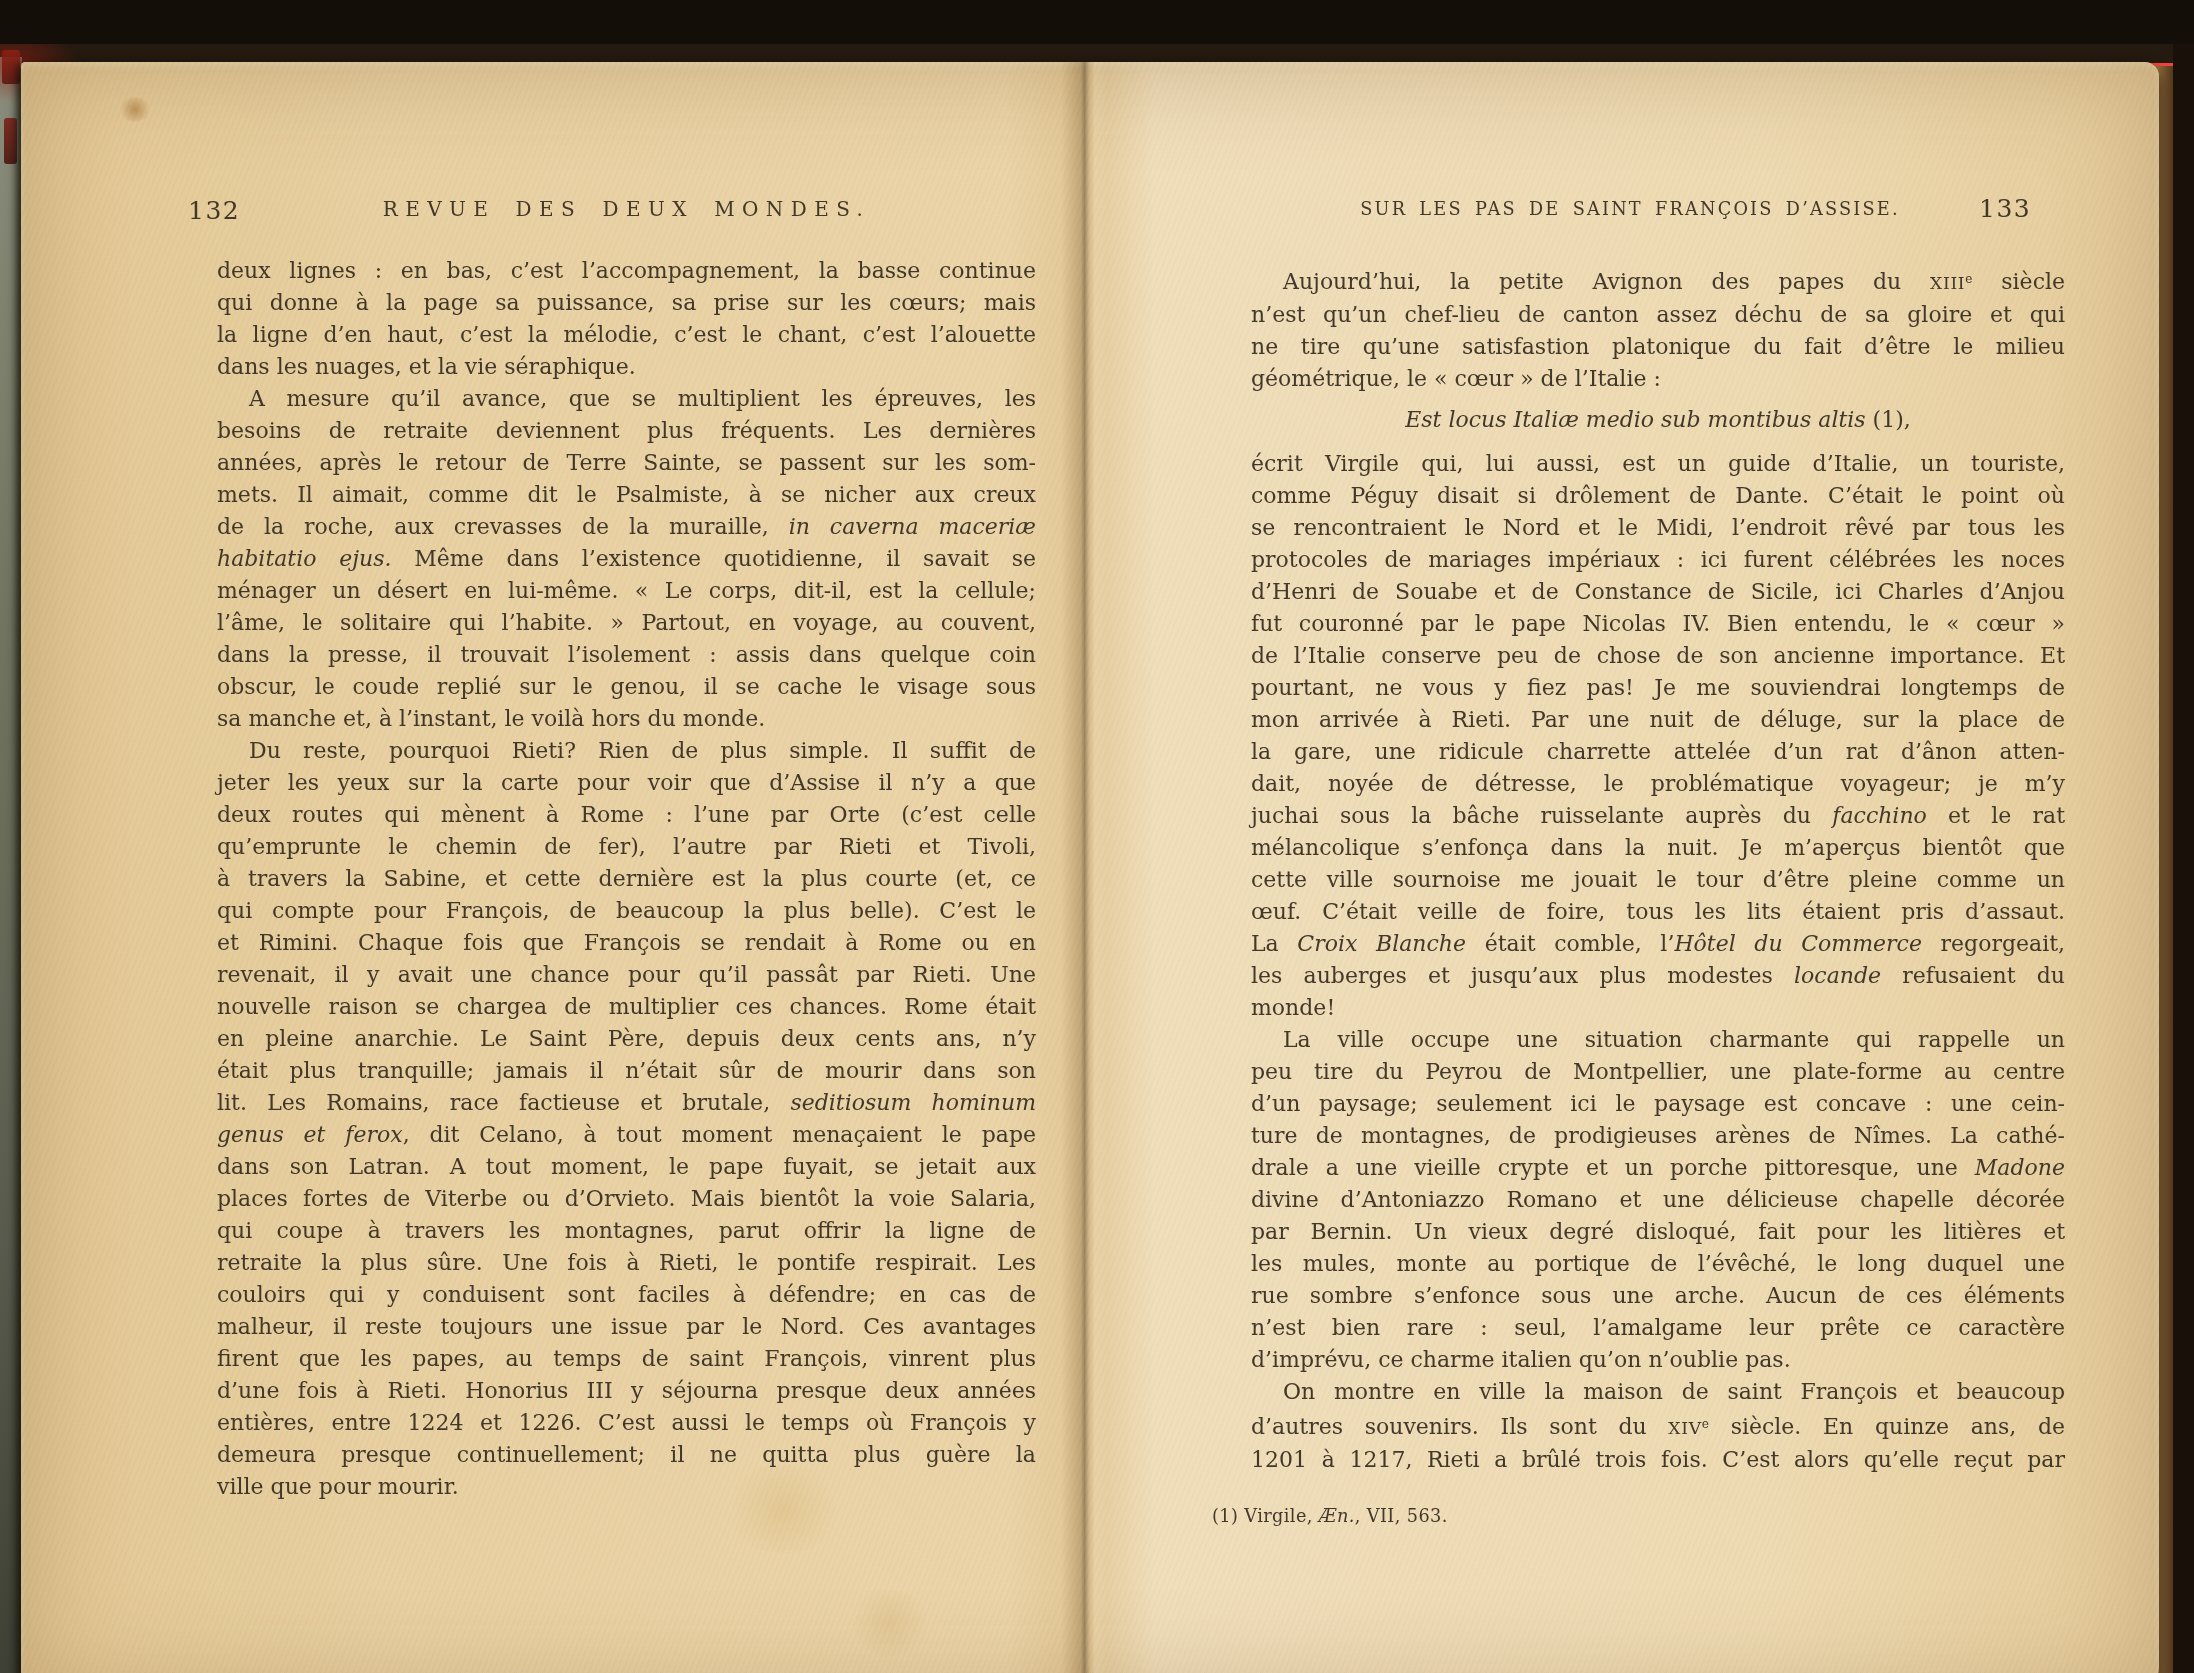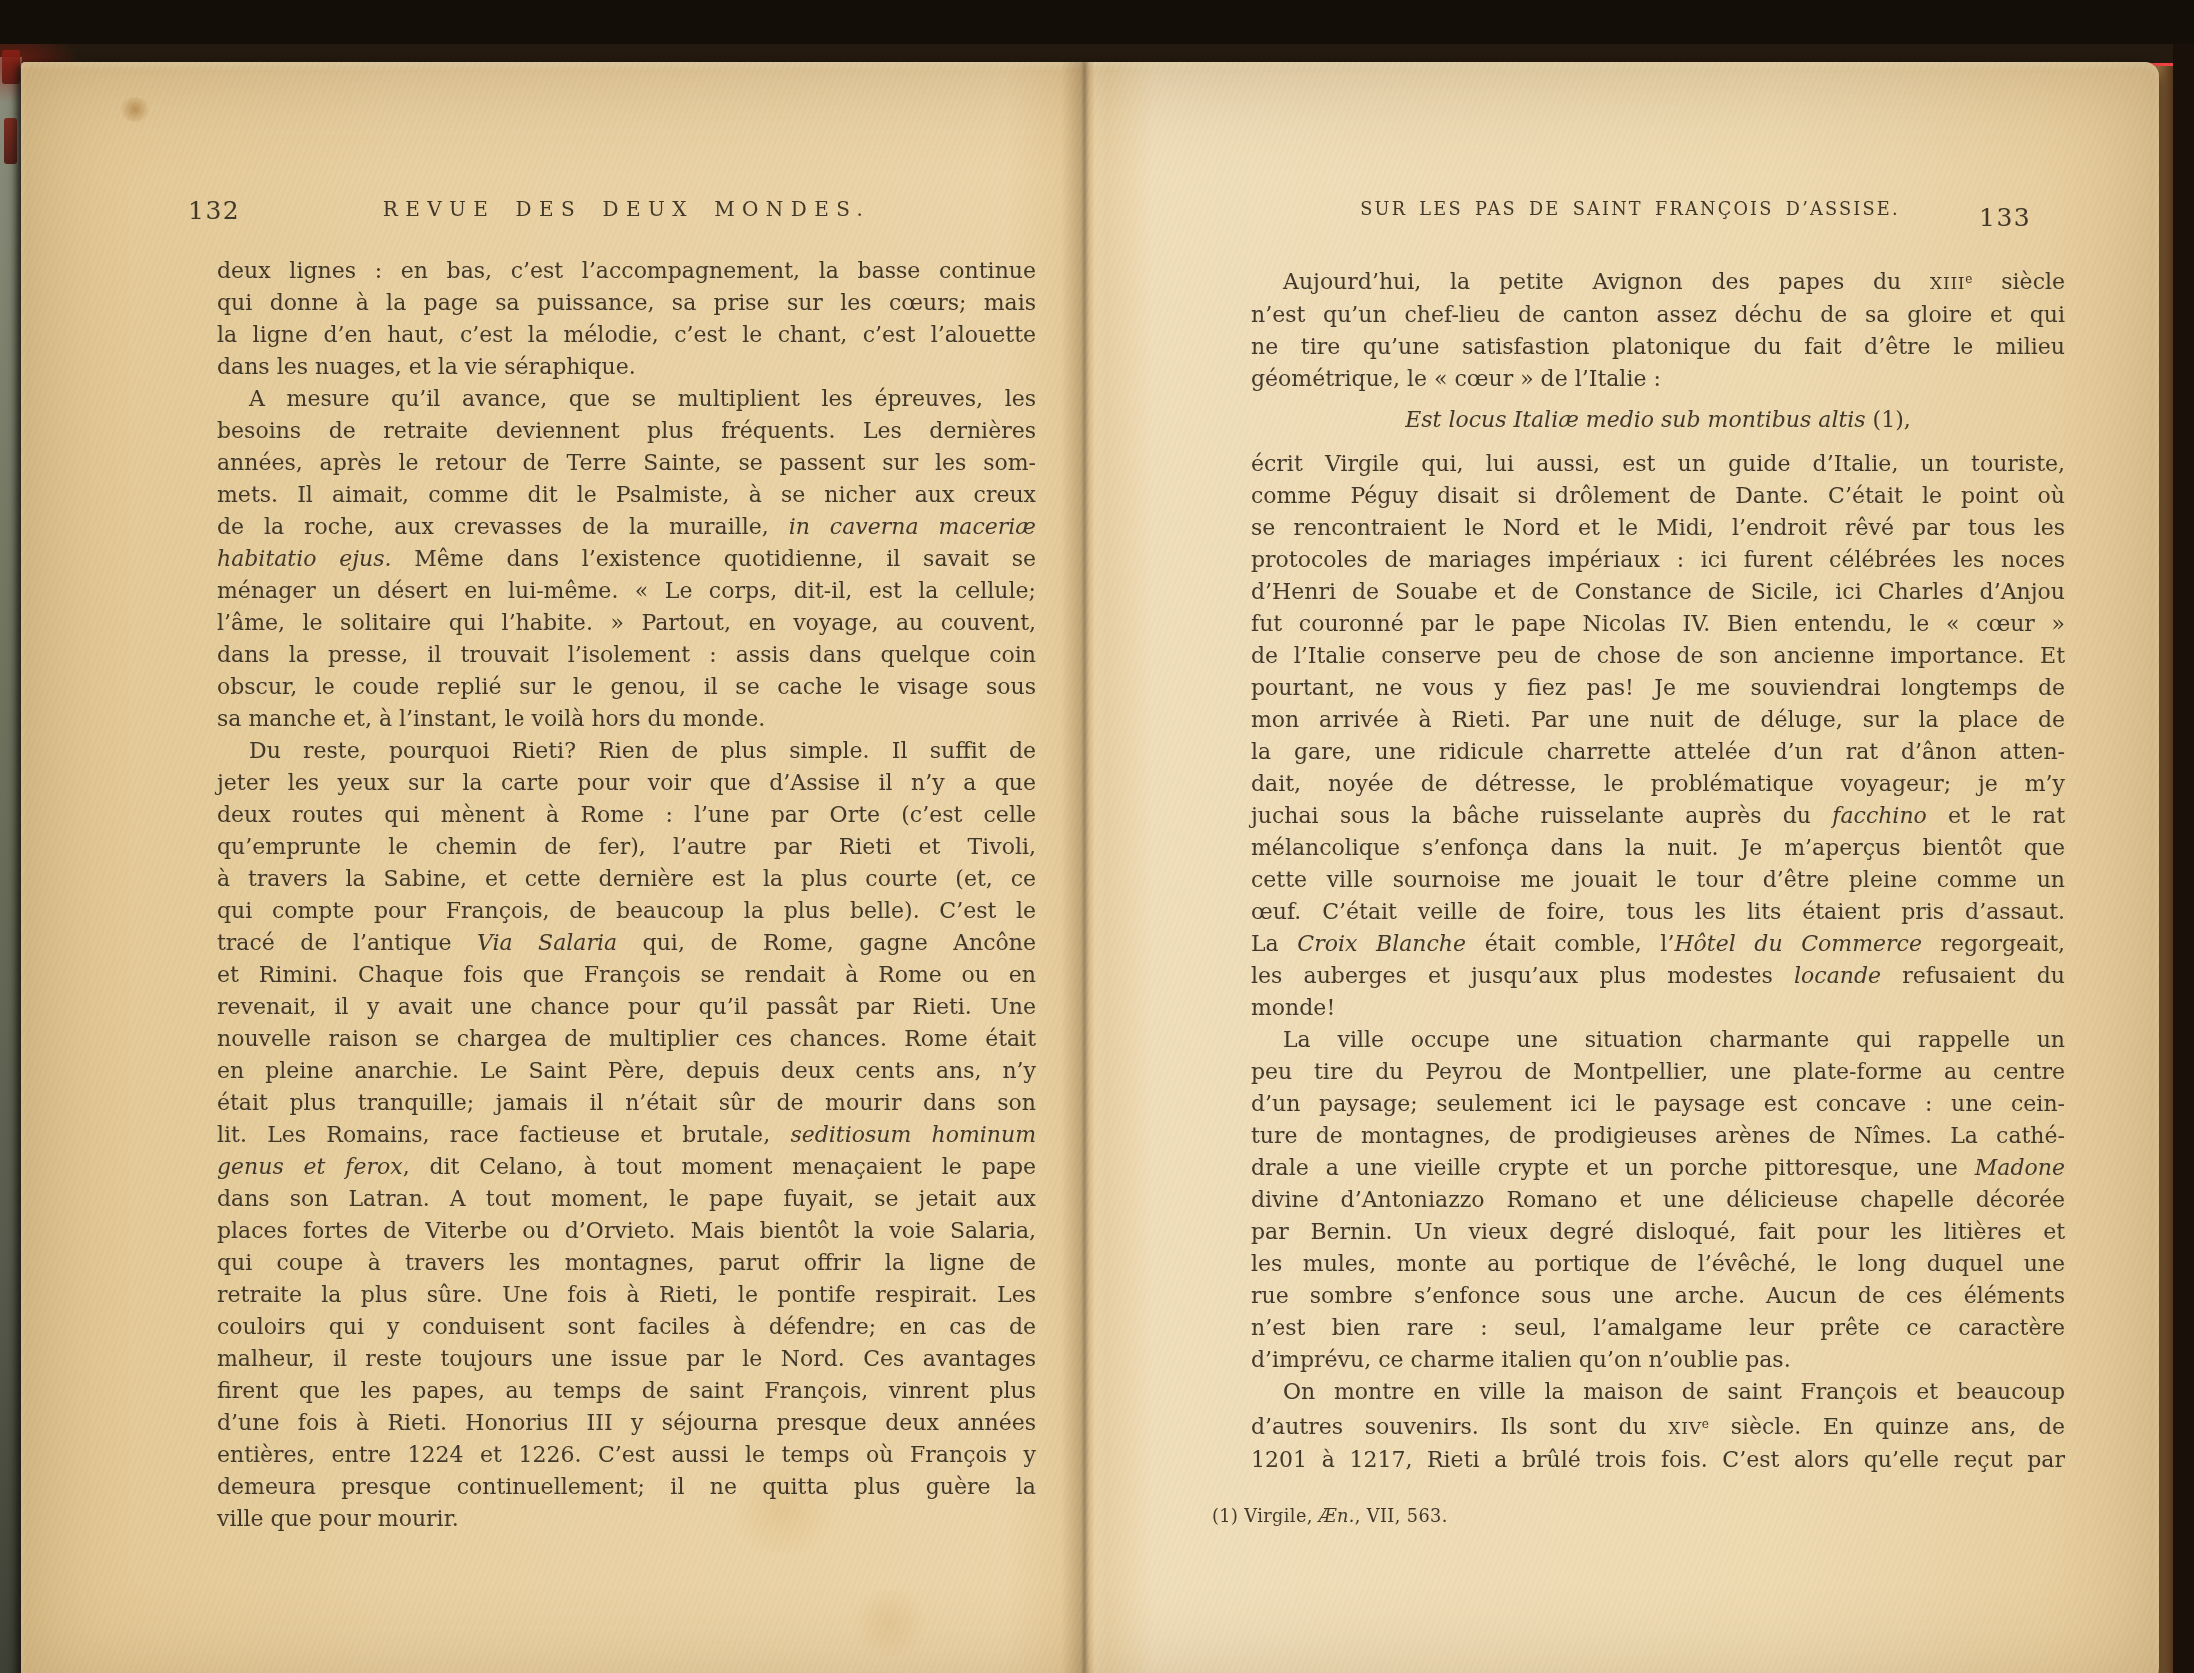--- a/index.html
+++ b/index.html
@@ -96,21 +96,20 @@
         <div class="line">obscur, le coude replié sur le genou, il se cache le visage sous</div>
         <div class="line end">sa manche et, à l’instant, le voilà hors du monde.</div>
       </div>
       <div class="block para">
         <div class="line first">Du reste, pourquoi Rieti? Rien de plus simple. Il suffit de</div>
         <div class="line">jeter les yeux sur la carte pour voir que d’Assise il n’y a que</div>
         <div class="line">deux routes qui mènent à Rome : l’une par Orte (c’est celle</div>
         <div class="line">qu’emprunte le chemin de fer), l’autre par Rieti et Tivoli,</div>
         <div class="line">à travers la Sabine, et cette dernière est la plus courte (et, ce</div>
         <div class="line">qui compte pour François, de beaucoup la plus belle). C’est le</div>
-        <div class="line">tracé de l’antique <i>Via Salaria</i> qui, de Rome, gagne Ancône</div>
         <div class="line">et Rimini. Chaque fois que François se rendait à Rome ou en</div>
         <div class="line">revenait, il y avait une chance pour qu’il passât par Rieti. Une</div>
         <div class="line">nouvelle raison se chargea de multiplier ces chances. Rome était</div>
         <div class="line">en pleine anarchie. Le Saint Père, depuis deux cents ans, n’y</div>
         <div class="line">était plus tranquille; jamais il n’était sûr de mourir dans son</div>
         <div class="line">lit. Les Romains, race factieuse et brutale, <i>seditiosum hominum</i></div>
         <div class="line"><i>genus et ferox</i>, dit Celano, à tout moment menaçaient le pape</div>
         <div class="line">dans son Latran. A tout moment, le pape fuyait, se jetait aux</div>
         <div class="line">places fortes de Viterbe ou d’Orvieto. Mais bientôt la voie Salaria,</div>
         <div class="line">qui coupe à travers les montagnes, parut offrir la ligne de</div>
@@ -119,21 +118,21 @@
         <div class="line">malheur, il reste toujours une issue par le Nord. Ces avantages</div>
         <div class="line">firent que les papes, au temps de saint François, vinrent plus</div>
         <div class="line">d’une fois à Rieti. Honorius III y séjourna presque deux années</div>
         <div class="line">entières, entre 1224 et 1226. C’est aussi le temps où François y</div>
         <div class="line">demeura presque continuellement; il ne quitta plus guère la</div>
         <div class="line end">ville que pour mourir.</div>
       </div>
     </div>
 
   <div class="running right ink" style="left:1251px;top:155px;width:758px;">SUR LES PAS DE SAINT FRANÇOIS D’ASSISE.</div>
-  <div class="pagenum ink" style="left:1979px;top:159px;">133</div>
+  <div class="pagenum ink" style="left:1979px;top:150px;">133</div>
   <div class="body-col ink" style="left:1251px;top:219px;width:814px;">
       <div class="block para">
         <div class="line first">Aujourd’hui, la petite Avignon des papes du <span class="sc">xiii</span><sup>e</sup> siècle</div>
         <div class="line">n’est qu’un chef-lieu de canton assez déchu de sa gloire et qui</div>
         <div class="line">ne tire qu’une satisfastion platonique du fait d’être le milieu</div>
         <div class="line end">géométrique, le « cœur » de l’Italie :</div>
       </div>
       <div class="block verse">
         <div class="line end"><i>Est locus Italiæ medio sub montibus altis</i> (1),</div>
       </div>

